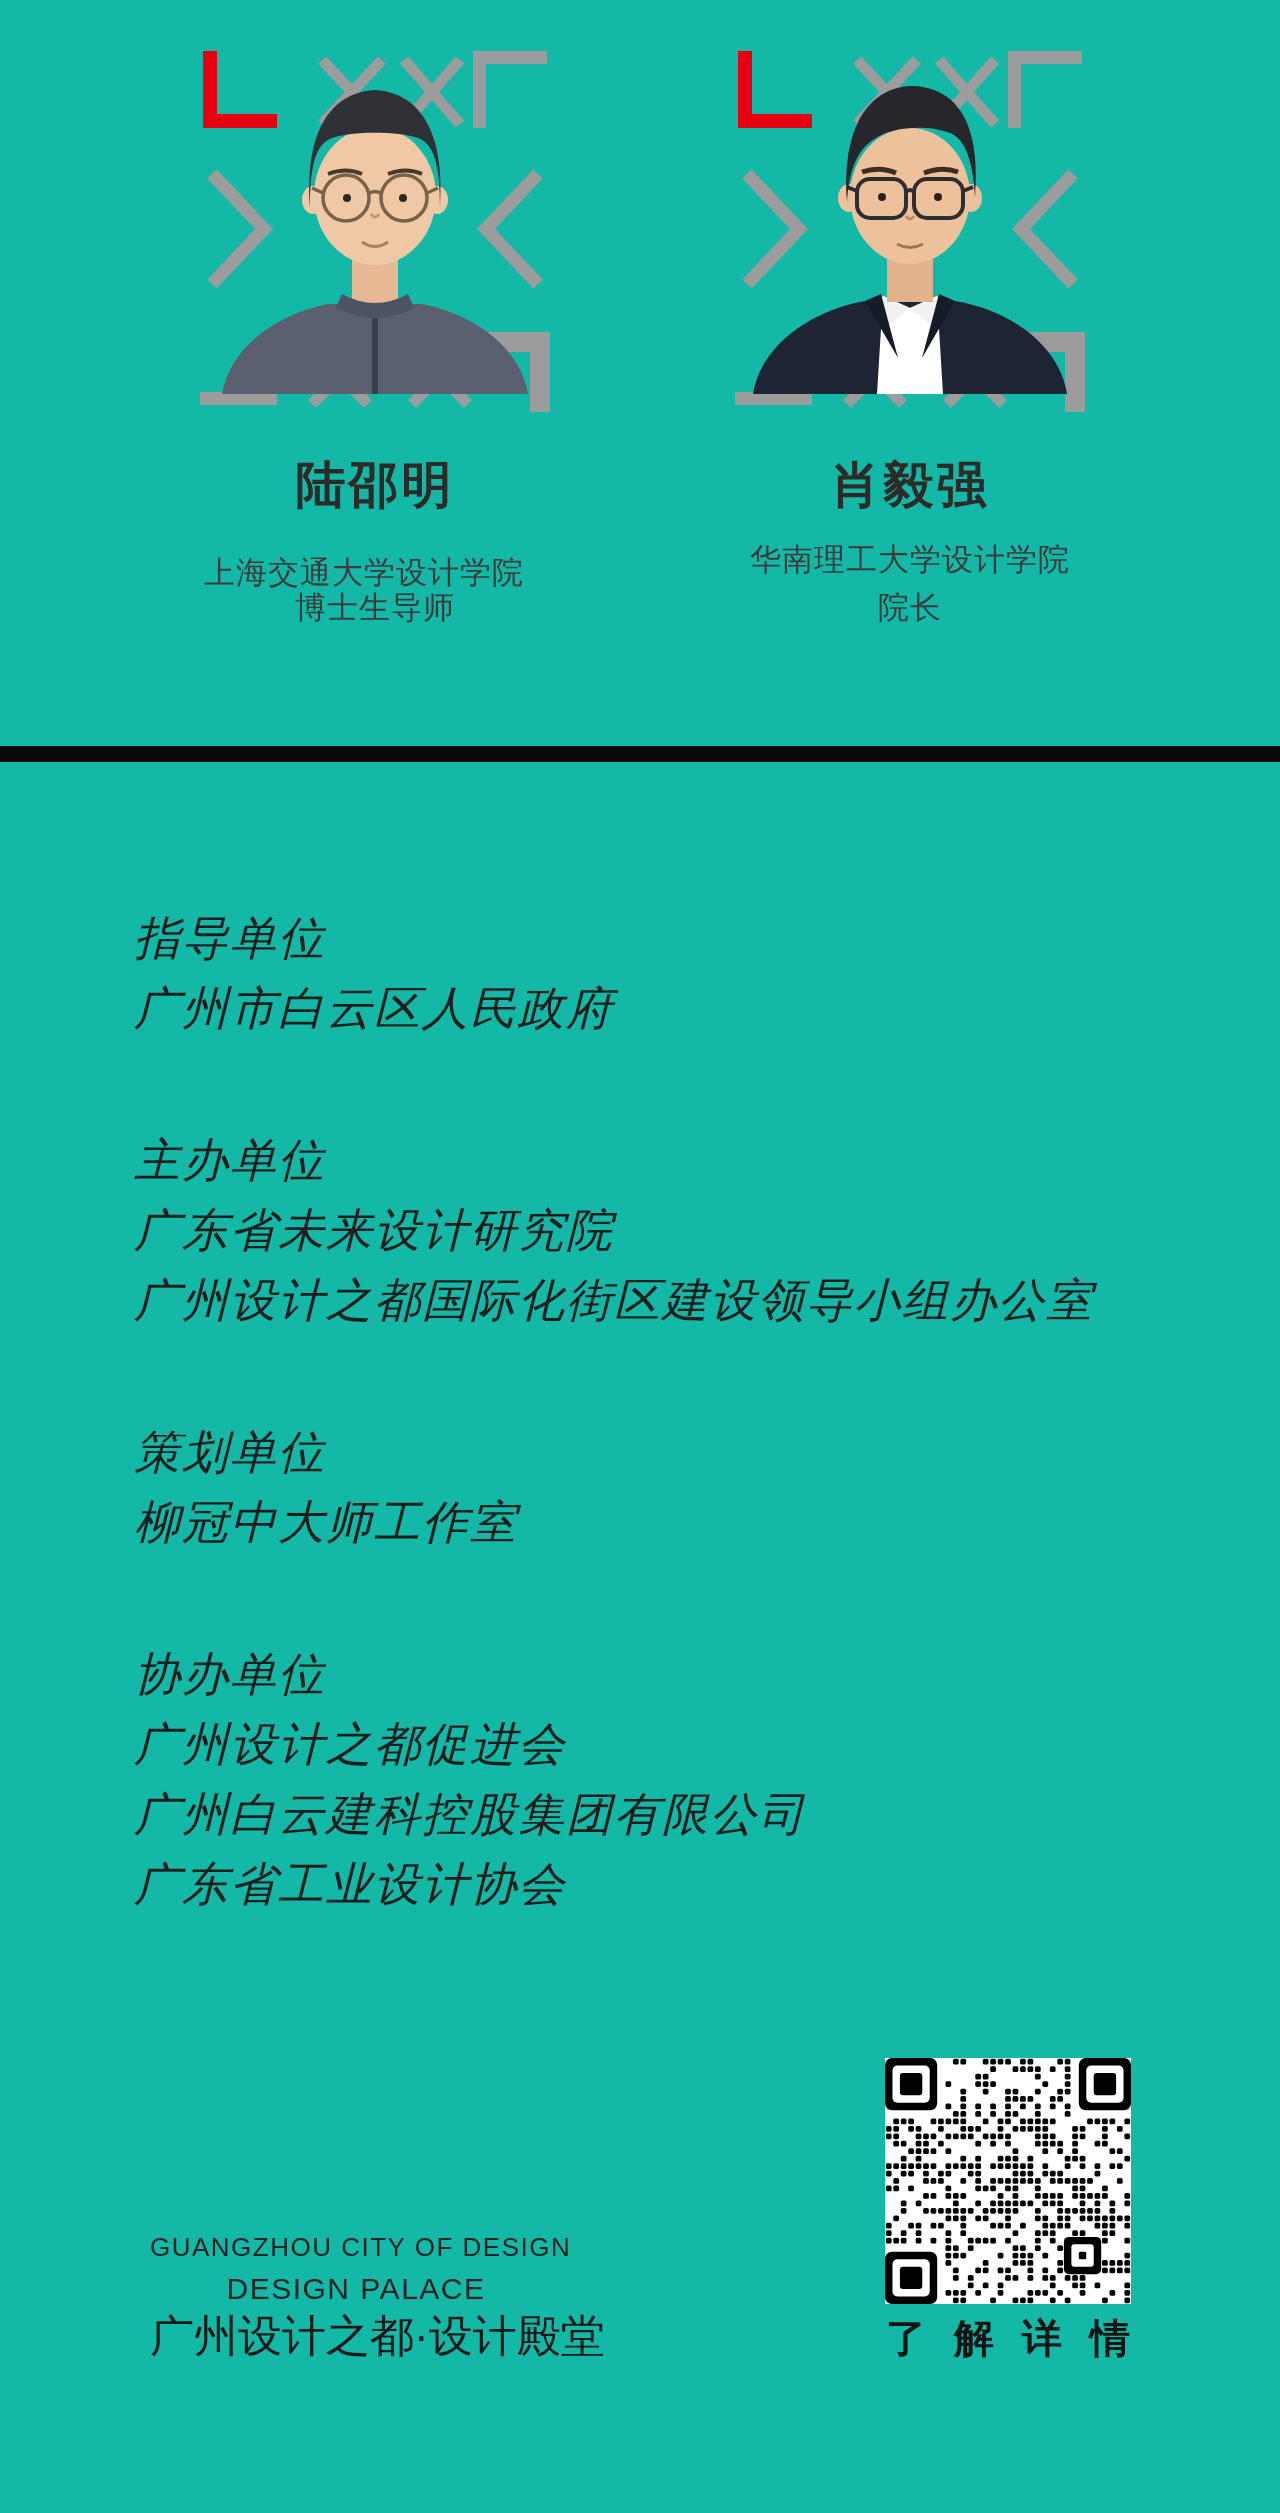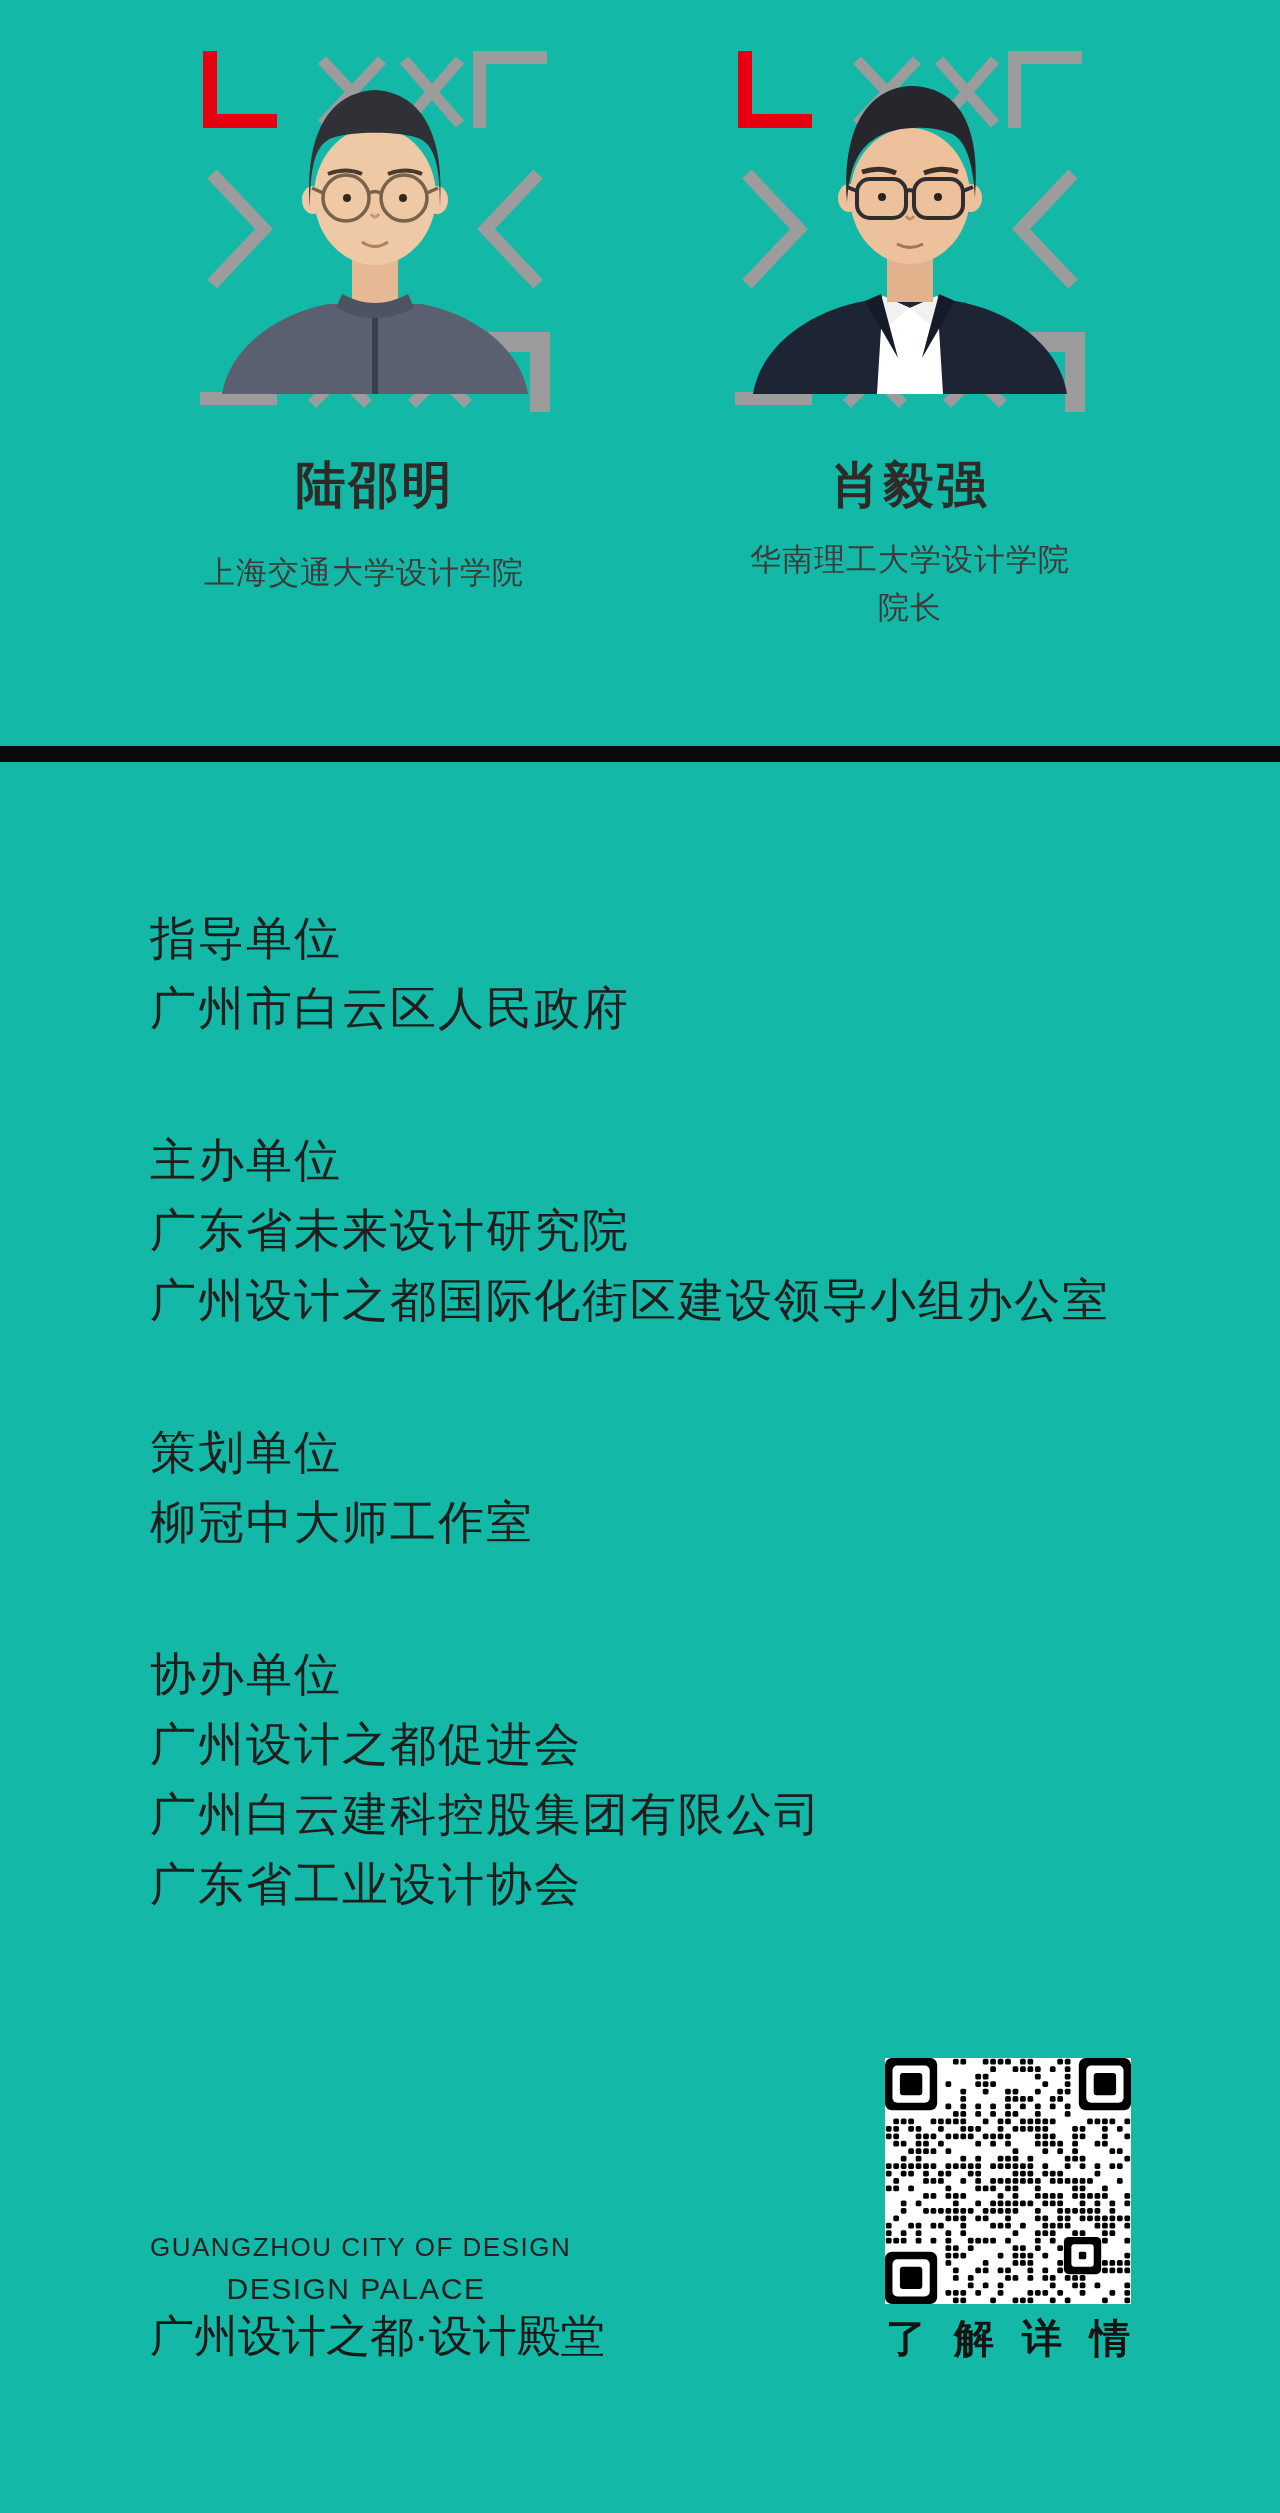--- a/index.html
+++ b/index.html
@@ -10,21 +10,21 @@
   
   .speaker-photo{position:absolute;top:46px;width:350px;height:368px;}
   .speaker-photo svg{position:absolute;left:0;top:0;}
   .speaker-name{position:absolute;top:455px;width:350px;height:60px;line-height:60px;
     text-align:center;font-size:50px;font-weight:700;letter-spacing:3px;color:#2e2a28;white-space:nowrap;}
   .speaker-aff{position:absolute;width:440px;height:40px;line-height:40px;text-align:center;
     font-size:31px;font-weight:400;letter-spacing:1px;color:#3c3c3c;white-space:nowrap;}
   
   .divider{position:absolute;left:0;top:746px;width:1280px;height:16px;background:#0a0a0a;}
   
-  .orgs{position:absolute;left:150px;top:903px;}
+  .orgs{position:absolute;left:134px;top:903px;font-style:italic;}
   .org-section{margin-bottom:82px;}
   .org-line{height:70px;line-height:70px;font-size:46px;font-weight:400;letter-spacing:2px;
     color:#1e1e1e;white-space:nowrap;}
   
   .event-date{position:absolute;left:146px;top:2052px;font-size:92px;line-height:1;
     font-weight:700;letter-spacing:-5px;color:#141414;white-space:nowrap;}
   .event-time{position:absolute;left:146px;top:2146px;font-size:82px;line-height:1;
     font-weight:700;letter-spacing:-2px;color:#141414;white-space:nowrap;}
   .venue-en1{position:absolute;left:150px;top:2232px;width:412px;font-size:26px;line-height:30px;
     font-weight:400;letter-spacing:1.5px;color:#222;white-space:nowrap;}
@@ -99,20 +99,21 @@
         <circle cx="146" cy="152" r="23"></circle>
         <circle cx="204" cy="152" r="23"></circle>
         <path d="M168,148 q7,-5 14,0"></path>
         <path d="M123,147 l-11,-5"></path>
           <path d="M227,147 l11,-5"></path>
       </g>
     </svg>
   </div>
   <div class="speaker-name" style="left:200px;">陆邵明</div>
   <div class="speaker-aff" style="left:144px;top:540px;margin-top:13px;">上海交通大学设计学院</div>
+  <div class="speaker-aff" style="left:155px;top:588px;">博士生导师</div>
 
   <div class="speaker-photo" style="left:735px;">
     <svg width="350" height="368" viewBox="0 0 350 368">
       <g>
         <path d="M3,5 h14 v63 h60 v14 h-74 z" fill="#e60012"></path>
       </g>
       <g stroke="#9c9c9c" stroke-width="11">
         <line x1="122" y1="14" x2="182" y2="78"></line>
           <line x1="182" y1="14" x2="122" y2="78"></line>
         <line x1="204" y1="14" x2="260" y2="78"></line>

